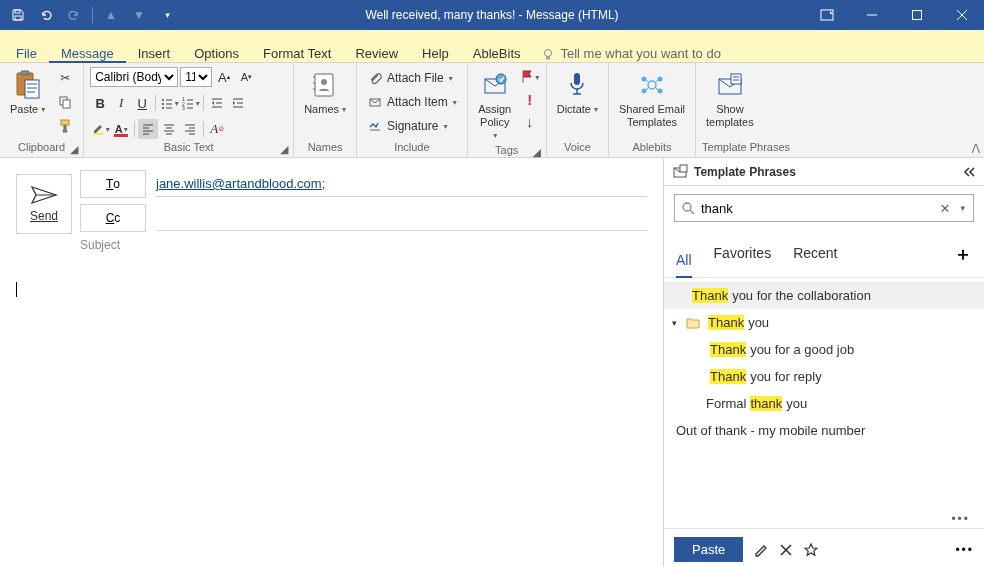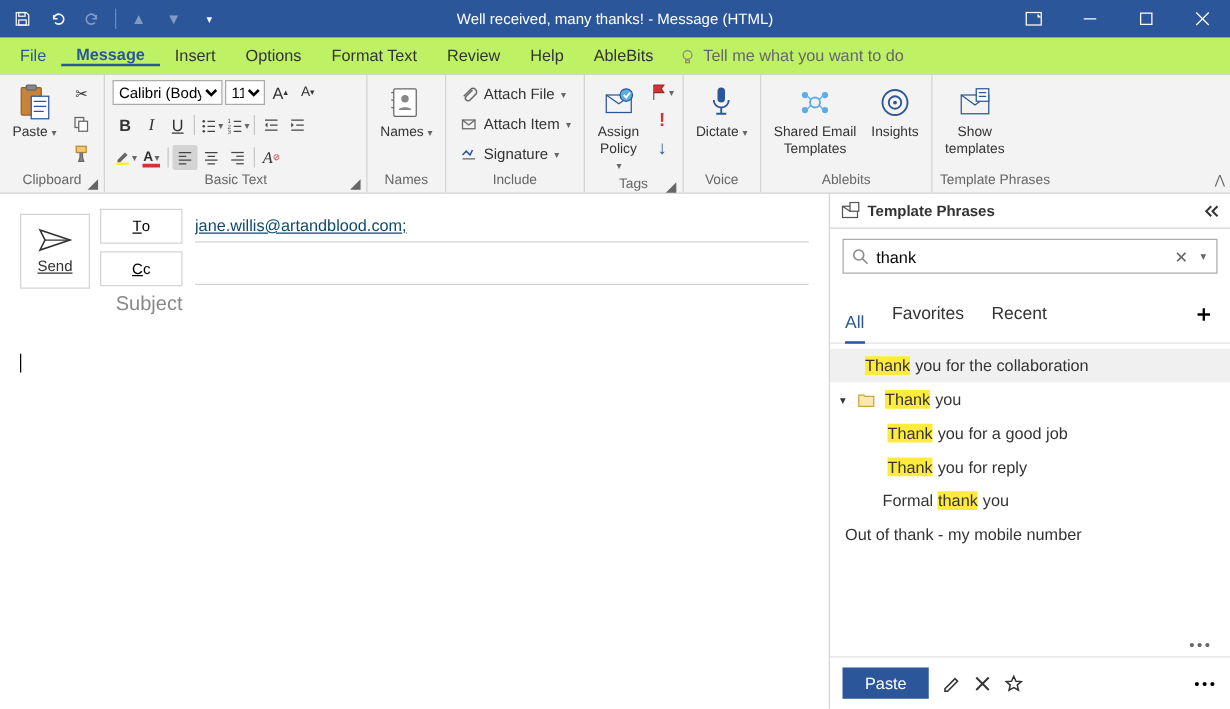--- a/index.html
+++ b/index.html
@@ -9,24 +9,24 @@
 .titlebar { height: 30px; background: #2b579a; color: #fff; display: flex; align-items: center; position: relative; }
 .titlebar-left { display: flex; align-items: center; gap: 4px; padding-left: 6px; }
 .qat-btn { width: 24px; height: 24px; display: flex; align-items: center; justify-content: center; color: #fff; opacity: 0.95; cursor: pointer; }
 .qat-btn.disabled { opacity: 0.4; }
 .qat-sep { width: 1px; height: 16px; background: rgba(255,255,255,0.3); margin: 0 2px; }
 .titlebar-title { position: absolute; left: 0; right: 0; text-align: center; font-size: 12px; pointer-events: none; }
 .titlebar-right { margin-left: auto; display: flex; }
 .win-btn { width: 45px; height: 30px; display: flex; align-items: center; justify-content: center; color: #fff; cursor: pointer; }
 
 
-.menubar { height: 30px; background: #bef264; border-bottom: 1px solid #d4d4d4; display: flex; align-items: center; padding: 4px 4px; }
+.menubar { height: 30px; background: #fef9c3; border-bottom: 1px solid #d4d4d4; display: flex; align-items: flex-start; padding: 16px 4px; }
 .menu-item { padding: 0 12px; display: flex; align-items: center; font-size: 13px; color: #333; cursor: pointer; }
 .menu-item.file { color: #2b579a; }
-.menu-item.active { color: #2b579a; border-bottom: 2px solid #2b579a; font-weight: 700; }
+.menu-item.active { color: #2b579a; border-bottom: 2px solid #2b579a; font-weight: 400; }
 .tellme { display: flex; align-items: center; gap: 6px; color: #666; font-size: 13px; margin-left: 8px; cursor: text; }
 .bulb { width: 14px; height: 14px; }
 
 
 .ribbon { height: 95px; background: #f3f3f3; border-bottom: 1px solid #d4d4d4; display: flex; position: relative; }
 .ribbon-group { border-right: 1px solid #d4d4d4; display: flex; flex-direction: column; justify-content: space-between; padding: 4px 6px 2px 6px; }
 .ribbon-group-content { display: flex; gap: 4px; flex: 1; align-items: flex-start; }
 .ribbon-group-label { font-size: 11px; color: #666; text-align: center; padding: 2px 0; position: relative; }
 .dialog-launcher { position: absolute; right: -2px; bottom: 2px; width: 10px; height: 10px; color: #666; cursor: pointer; }
 
@@ -57,21 +57,21 @@
 .send-col { width: 56px; display: flex; flex-direction: column; align-items: center; gap: 6px; padding-top: 4px; }
 .send-btn { display: flex; flex-direction: column; align-items: center; gap: 4px; border: 1px solid #d4d4d4; padding: 10px 10px; cursor: pointer; width: 56px; }
 .send-icon { width: 28px; height: 20px; }
 .send-lbl { font-size: 12px; color: #333; text-decoration: underline; }
 .fields-col { flex: 1; }
 .field-row { display: flex; align-items: center; margin-bottom: 6px; }
 .field-btn { width: 66px; height: 28px; border: 1px solid #d4d4d4; background: #fff; display: flex; align-items: center; justify-content: center; font-size: 12px; cursor: pointer; margin-right: 10px; }
 .field-u { text-decoration: underline; }
 .field-input { flex: 1; border: none; border-bottom: 1px solid #d4d4d4; height: 26px; font-size: 13px; color: #333; padding: 2px 0; outline: none; }
 .field-input.link { color: #0c4a6e; text-decoration: underline; }
-.subject-lbl { width: 66px; text-align: right; color: #888; font-size: 16px; margin-right: 10px; }
+.subject-lbl { width: 66px; text-align: left; color: #888; font-size: 12px; margin-right: 10px; }
 .body-area { flex: 1; padding: 12px 16px; font-size: 13px; color: #333; }
 .cursor { display: inline-block; width: 1px; height: 15px; background: #000; vertical-align: text-bottom; }
 
 
 .template-pane { width: 320px; background: #fff; display: flex; flex-direction: column; }
 .tp-header { height: 28px; border-bottom: 1px solid #d4d4d4; display: flex; align-items: center; padding: 0 8px; font-size: 12px; font-weight: 600; color: #333; gap: 6px; }
 .tp-header-expand { margin-left: auto; cursor: pointer; }
 .tp-search-wrap { padding: 8px 10px; }
 .tp-search { display: flex; align-items: center; border: 1px solid #ababab; height: 28px; padding: 0 6px; gap: 6px; }
 .tp-search input { flex: 1; border: none; outline: none; font-size: 13px; }
@@ -444,30 +444,20 @@
               <circle cx="7" cy="20" r="2.5" fill="#5dade2"></circle>
               <circle cx="23" cy="20" r="2.5" fill="#5dade2"></circle>
               <line x1="9" y1="9" x2="12" y2="12" stroke="#5dade2"></line>
               <line x1="21" y1="9" x2="18" y2="12" stroke="#5dade2"></line>
               <line x1="9" y1="19" x2="12" y2="16" stroke="#5dade2"></line>
               <line x1="21" y1="19" x2="18" y2="16" stroke="#5dade2"></line>
             </svg>
         </div>
         <div class="lbl" style="white-space:pre">Shared Email
 Templates</div>
-      </div>
-      <div class="big-btn">
-        <div class="icon">
-          <svg width="28" height="28" viewBox="0 0 28 28">
-              <circle cx="14" cy="14" r="10" fill="none" stroke="#2b579a" stroke-width="1.5"></circle>
-              <circle cx="14" cy="14" r="5" fill="none" stroke="#2b579a" stroke-width="1.5"></circle>
-              <circle cx="14" cy="14" r="1.5" fill="#2b579a"></circle>
-            </svg>
-        </div>
-        <div class="lbl">Insights</div>
       </div>
     </div>
     <div class="ribbon-group-label">Ablebits</div>
   </div>
 
   <div class="ribbon-group" style="border-right:none">
     <div class="ribbon-group-content">
       <div class="big-btn">
         <div class="icon">
           <svg width="30" height="28" viewBox="0 0 30 28">

